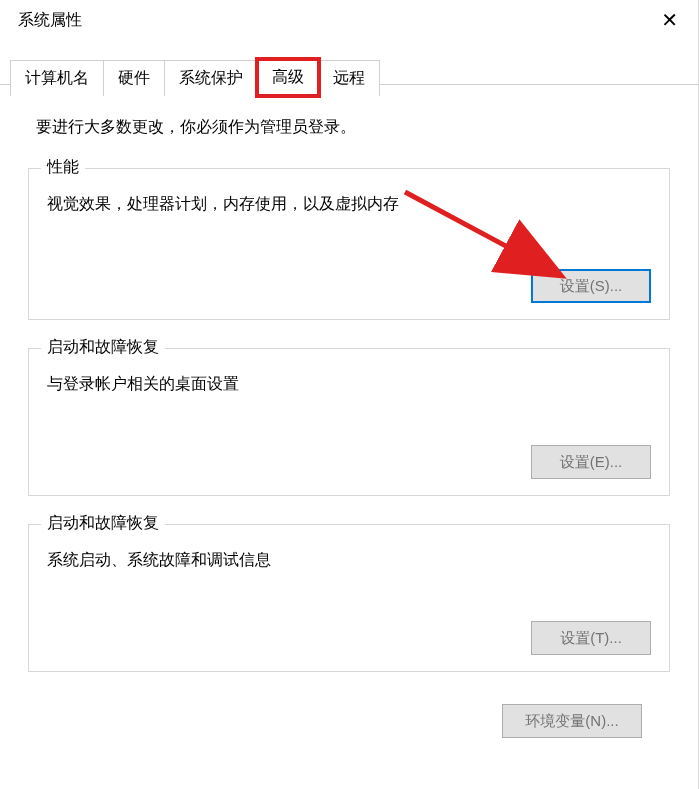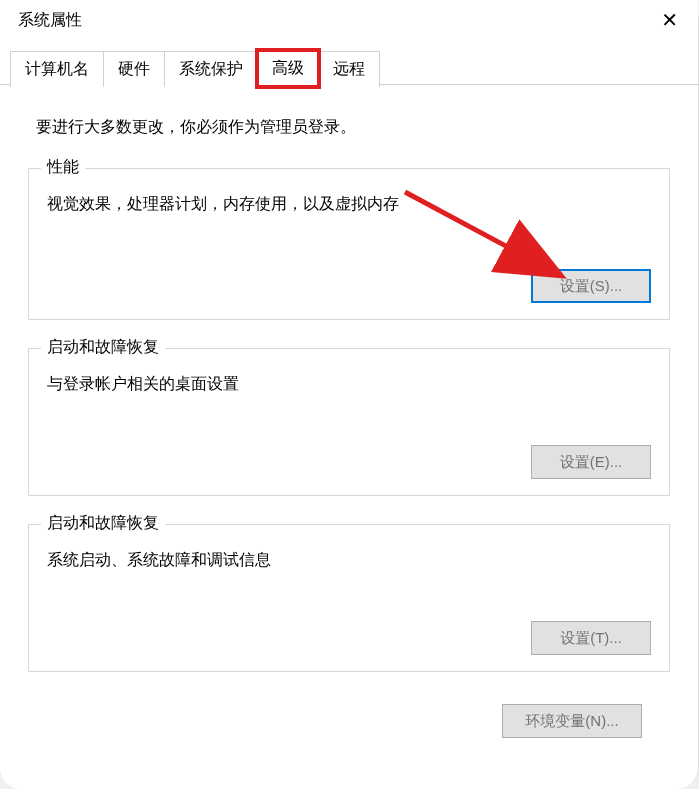--- a/index.html
+++ b/index.html
@@ -11,21 +11,20 @@
       height: 789px;
       position: relative;
       overflow: hidden;
     }
     .window {
       background: #ffffff;
       width: 699px;
       height: 789px;
       position: relative;
       border-right: 1px solid #ddd;
-      border-radius: 21px;
     }
     .titlebar {
       height: 40px;
       display: flex;
       align-items: center;
       justify-content: space-between;
       padding: 0 12px 0 18px;
       background: #ffffff;
     }
     .titlebar .title {
@@ -51,21 +50,21 @@
     .tab {
       padding: 7px 14px;
       font-size: 16px;
       color: #000;
       background: #ffffff;
       border: 1px solid #d0d0d0;
       border-bottom: none;
       margin-right: -1px;
       cursor: pointer;
       position: relative;
-      top: 3px;
+      top: 12px;
     }
     .tab.active {
       background: #ffffff;
       border-bottom: 1px solid #ffffff;
       z-index: 2;
     }
     .tab.highlighted {
       outline: 4px solid #e02020;
       outline-offset: -2px;
       z-index: 3;

